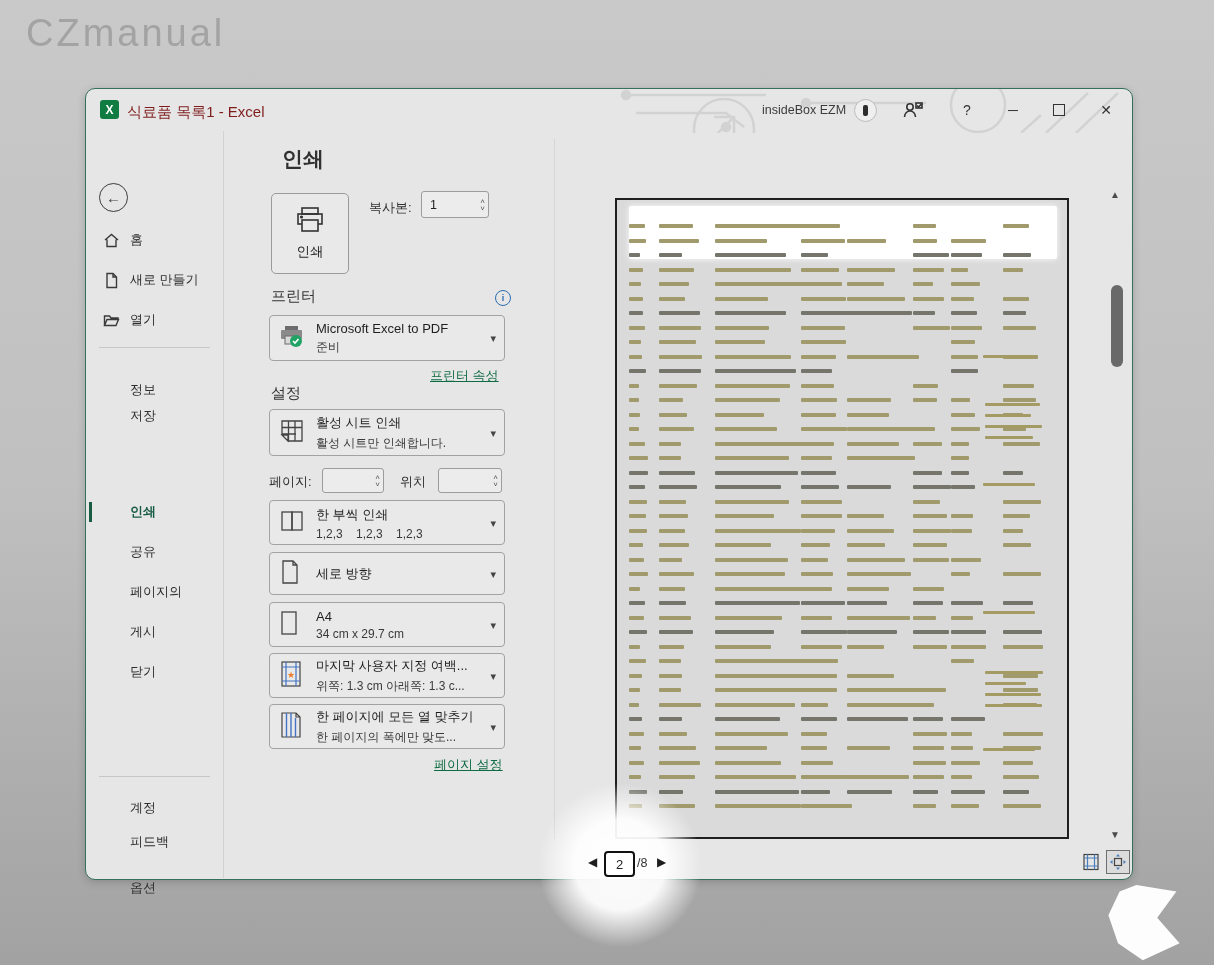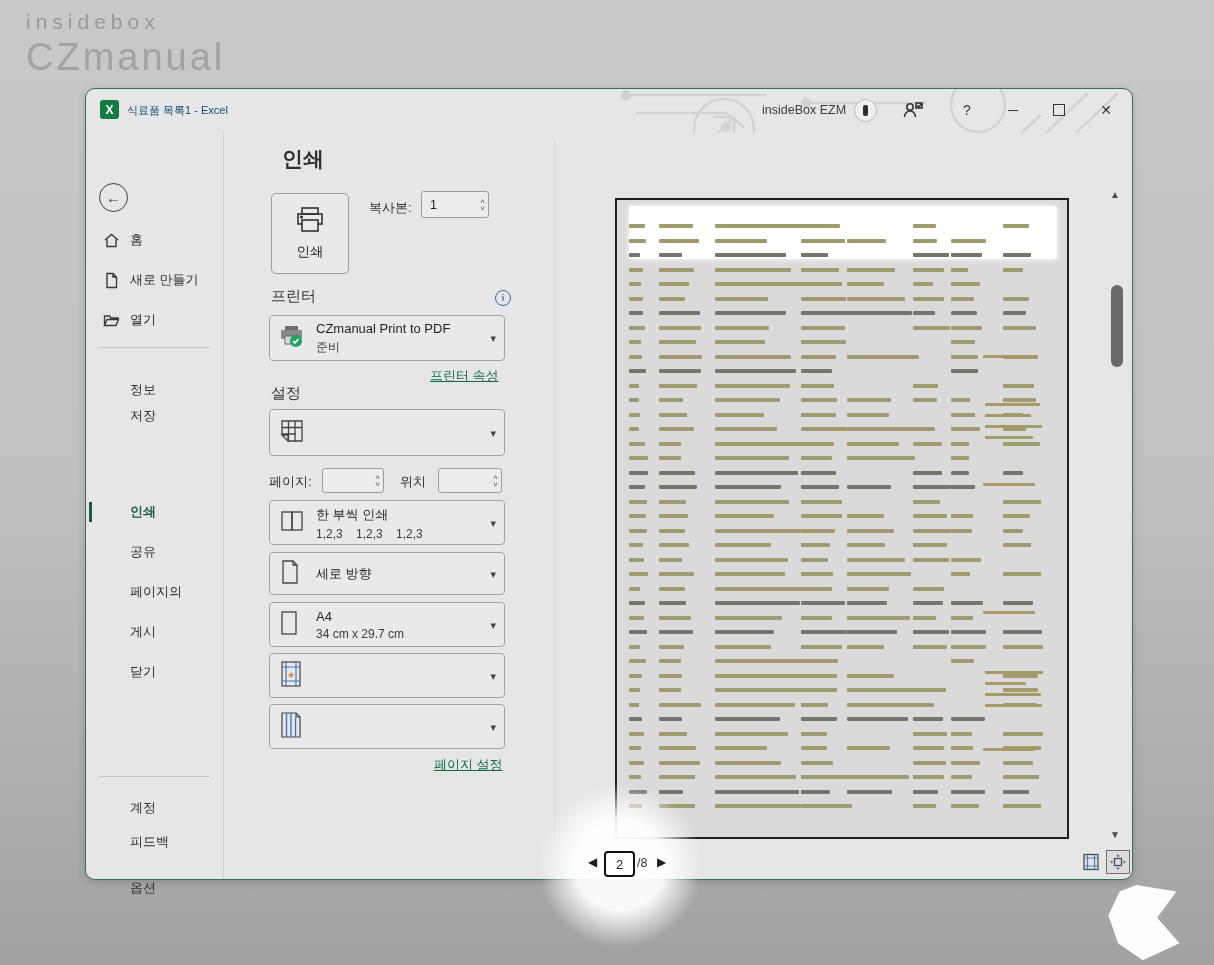--- a/index.html
+++ b/index.html
@@ -12,21 +12,21 @@
   .wm .l1{font-size:21px;letter-spacing:5px;color:#999;}
   .wm .l2{font-size:38px;letter-spacing:3px;color:#a3a3a3;margin-top:2px;}
 
   
   .window{position:absolute;left:85px;top:88px;width:1046px;height:790px;background:#e6e6e6;
           border:1px solid #35705f;border-radius:10px;box-shadow:0 2px 8px rgba(0,0,0,.18);}
   .titlebar{position:absolute;left:0;top:0;width:100%;height:42px;}
   .circuit{position:absolute;left:520px;top:0;width:520px;height:44px;opacity:.55;pointer-events:none;}
   .xl-icon{position:absolute;left:14px;top:11px;width:19px;height:19px;background:#107c41;border-radius:3px;
            color:#fff;font-size:12px;font-weight:bold;display:flex;align-items:center;justify-content:center;}
-  .doc-title{position:absolute;left:41px;top:14px;font-size:11px;color:#0c4a6e;}
+  .doc-title{position:absolute;left:41px;top:14px;font-size:15px;color:#7f1d1d;}
   .brand{position:absolute;left:676px;top:14px;font-size:12.5px;color:#3c3c3c;}
   .avatar{position:absolute;left:768px;top:10px;width:21px;height:21px;border-radius:50%;
           background:#efefef;border:1px solid #bbb;display:flex;align-items:center;justify-content:center;}
   .avatar .dot{width:5px;height:11px;background:#2d2d2d;border-radius:2px;}
   .tb-btn{position:absolute;top:8px;width:30px;height:26px;display:flex;align-items:center;justify-content:center;
           color:#333;font-size:14px;cursor:default;}
   .max-glyph{width:10px;height:10px;border:1.4px solid #333;}
   .share-glyph svg{display:block;}
 
   
@@ -95,21 +95,20 @@
   .hex-logo{position:absolute;left:1106px;top:880px;width:80px;height:82px;background:#fdfdfd;z-index:4;
             clip-path:polygon(38% 6%,88% 14%,64% 46%,92% 77%,46% 98%,15% 77%,3% 43%,17% 14%);
             filter:drop-shadow(8px 4px 0 #9c9c9c);}
 </style>
 </head>
 <body>
 
 <div class="stage">
 
   <div class="wm">
-    <div class="l1">insidebox</div>
     <div class="l2">CZmanual</div>
   </div>
 
   <div class="window">
 
     <div class="titlebar">
       <svg class="circuit" viewBox="0 0 520 44">
         <g fill="none" stroke="#c3c3c3" stroke-width="2.5">
           <circle cx="118" cy="40" r="30"></circle>
           <path d="M106 50 l22 -22 M108 28 h20 v20"></path>
@@ -224,35 +223,39 @@
     <div class="dd" style="top:226px;height:46px">
       <span class="dd-icon">
         <svg width="26" height="24" viewBox="0 0 26 24">
           <rect x="6" y="2" width="13" height="5" fill="#6c6c6c"></rect>
           <rect x="2" y="6" width="21" height="9" rx="1" fill="#8a8a8a"></rect>
           <rect x="6" y="12" width="13" height="8" fill="#d9d9d9" stroke="#6c6c6c"></rect>
           <circle cx="17" cy="17" r="6" fill="#21a366"></circle>
           <path d="M14 17 l2 2 l3.5 -4" stroke="#fff" stroke-width="1.6" fill="none"></path>
         </svg></span>
       <span class="dd-text">
-        <div class="dd-main">CZmanual Print to PDF</div>
+        <div class="dd-main">Microsoft Excel to PDF</div>
         <div class="dd-sub">준비</div>
       </span>
       <span class="dd-caret">▾</span>
     </div>
 
     <div class="glink" style="left:344px;top:278px">프린터 속성</div>
 
     <div class="sec-title" style="left:185px;top:295px">설정</div>
 
     <div class="dd" style="top:320px;height:47px">
       <span class="dd-icon">
         <svg width="26" height="26" viewBox="0 0 26 26" fill="none" stroke="#444" stroke-width="1.3">
           <path d="M3 3 h20 v20 h-14 l-6 -6 z M3 9.5 h20 M3 16 h14 M9.5 3 v20 M16 3 v20 M3 17 l6 6 v-6 z"></path>
         </svg></span>
+      <span class="dd-text">
+        <div class="dd-main">활성 시트 인쇄</div>
+        <div class="dd-sub">활성 시트만 인쇄합니다.</div>
+      </span>
       <span class="dd-caret">▾</span>
     </div>
 
     <div class="plabel" style="left:183px;top:384px">페이지:</div>
     <div class="spinbox" style="left:236px;top:379px;width:62px;height:25px">
       <span class="sp-val"></span>
       <span class="sp-arrows">
         <span>˄</span>
         <span>˅</span>
       </span>
@@ -302,29 +305,37 @@
       <span class="dd-caret">▾</span>
     </div>
 
     <div class="dd" style="top:564px;height:45px">
       <span class="dd-icon">
         <svg width="24" height="28" viewBox="0 0 24 28">
           <rect x="3" y="2" width="18" height="24" fill="none" stroke="#444" stroke-width="1.2"></rect>
           <path d="M7 2 V26 M17 2 V26 M3 7 H21 M3 21 H21" stroke="#4472c4" stroke-width="1.2" fill="none"></path>
           <text x="12" y="17.5" font-size="9" fill="#ed7d31" text-anchor="middle">★</text>
         </svg></span>
+      <span class="dd-text">
+        <div class="dd-main">마지막 사용자 지정 여백...</div>
+        <div class="dd-sub">위쪽: 1.3 cm 아래쪽: 1.3 c...</div>
+      </span>
       <span class="dd-caret">▾</span>
     </div>
 
     <div class="dd" style="top:615px;height:45px">
       <span class="dd-icon">
         <svg width="24" height="28" viewBox="0 0 24 28" fill="none">
           <path d="M3 2 h14 l4 4 v20 h-18 z M17 2 v4 h4" stroke="#444" stroke-width="1.2"></path>
           <path d="M7.5 2 V26 M12 2 V26 M16.5 7 V26" stroke="#4472c4" stroke-width="1.4"></path>
         </svg></span>
+      <span class="dd-text">
+        <div class="dd-main">한 페이지에 모든 열 맞추기</div>
+        <div class="dd-sub">한 페이지의 폭에만 맞도...</div>
+      </span>
       <span class="dd-caret">▾</span>
     </div>
 
     <div class="glink" style="left:348px;top:667px">페이지 설정</div>
 
     <div class="vdiv"></div>
 
     <div class="preview-page">
       <div class="hl-band"></div>
       <div class="preview-table">

